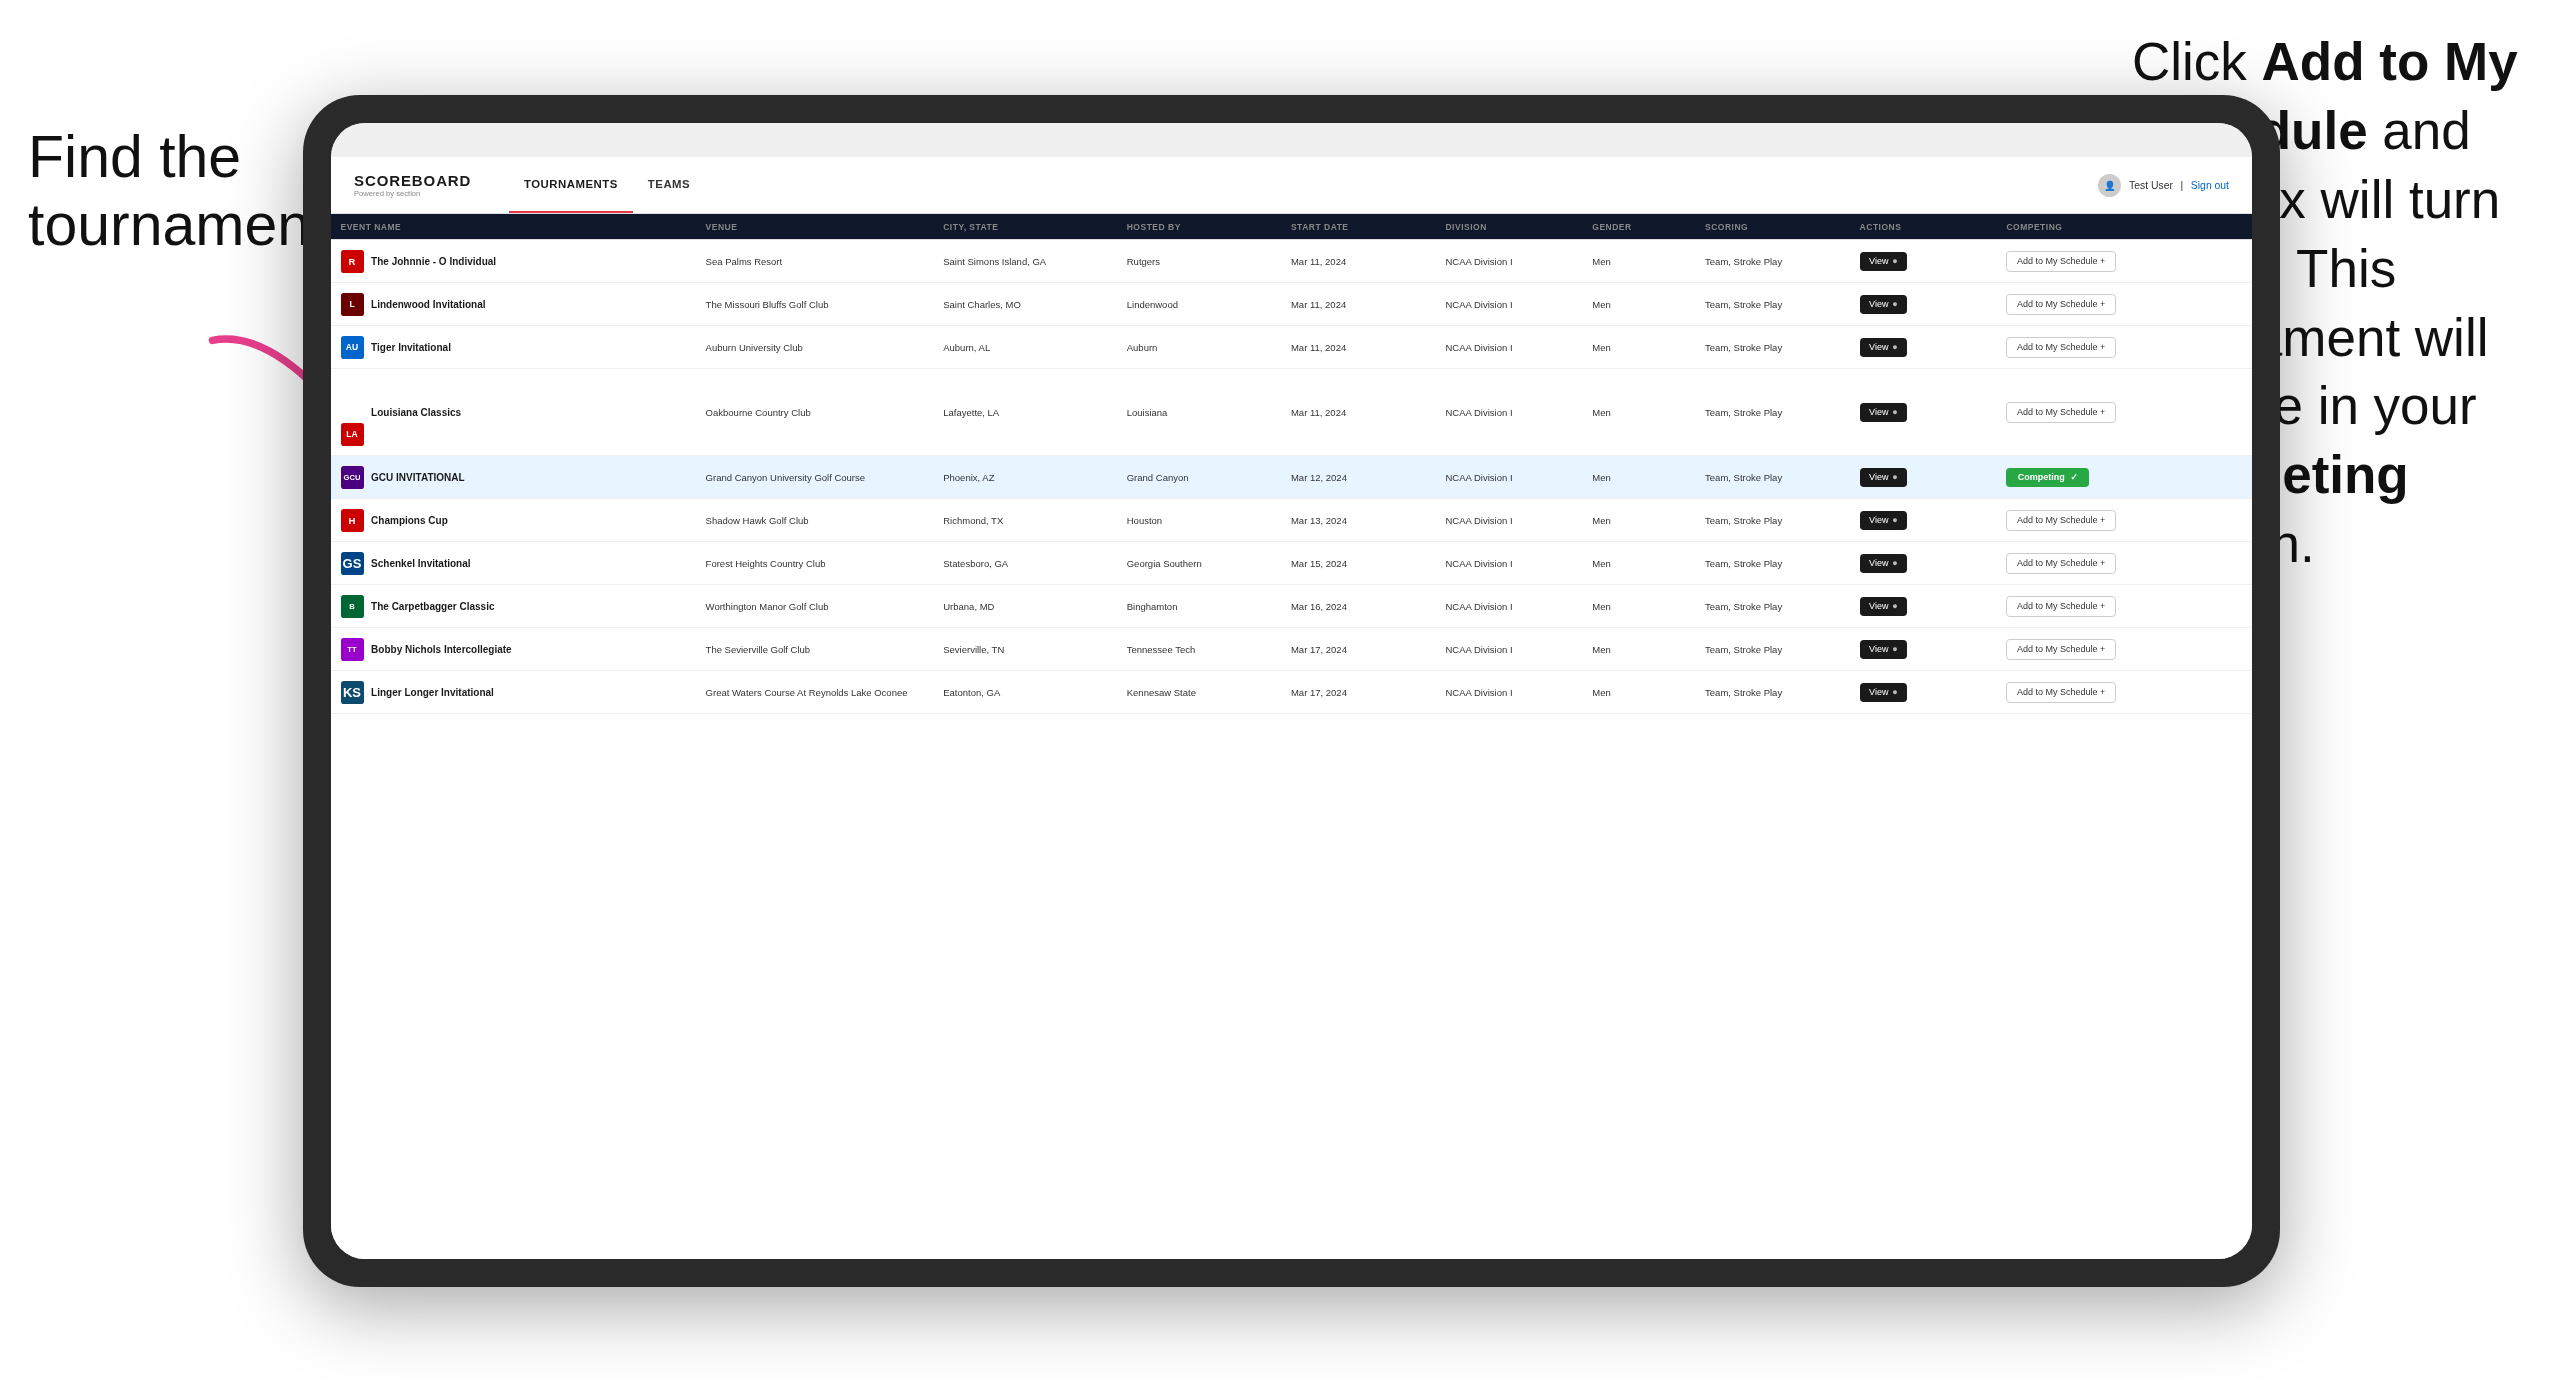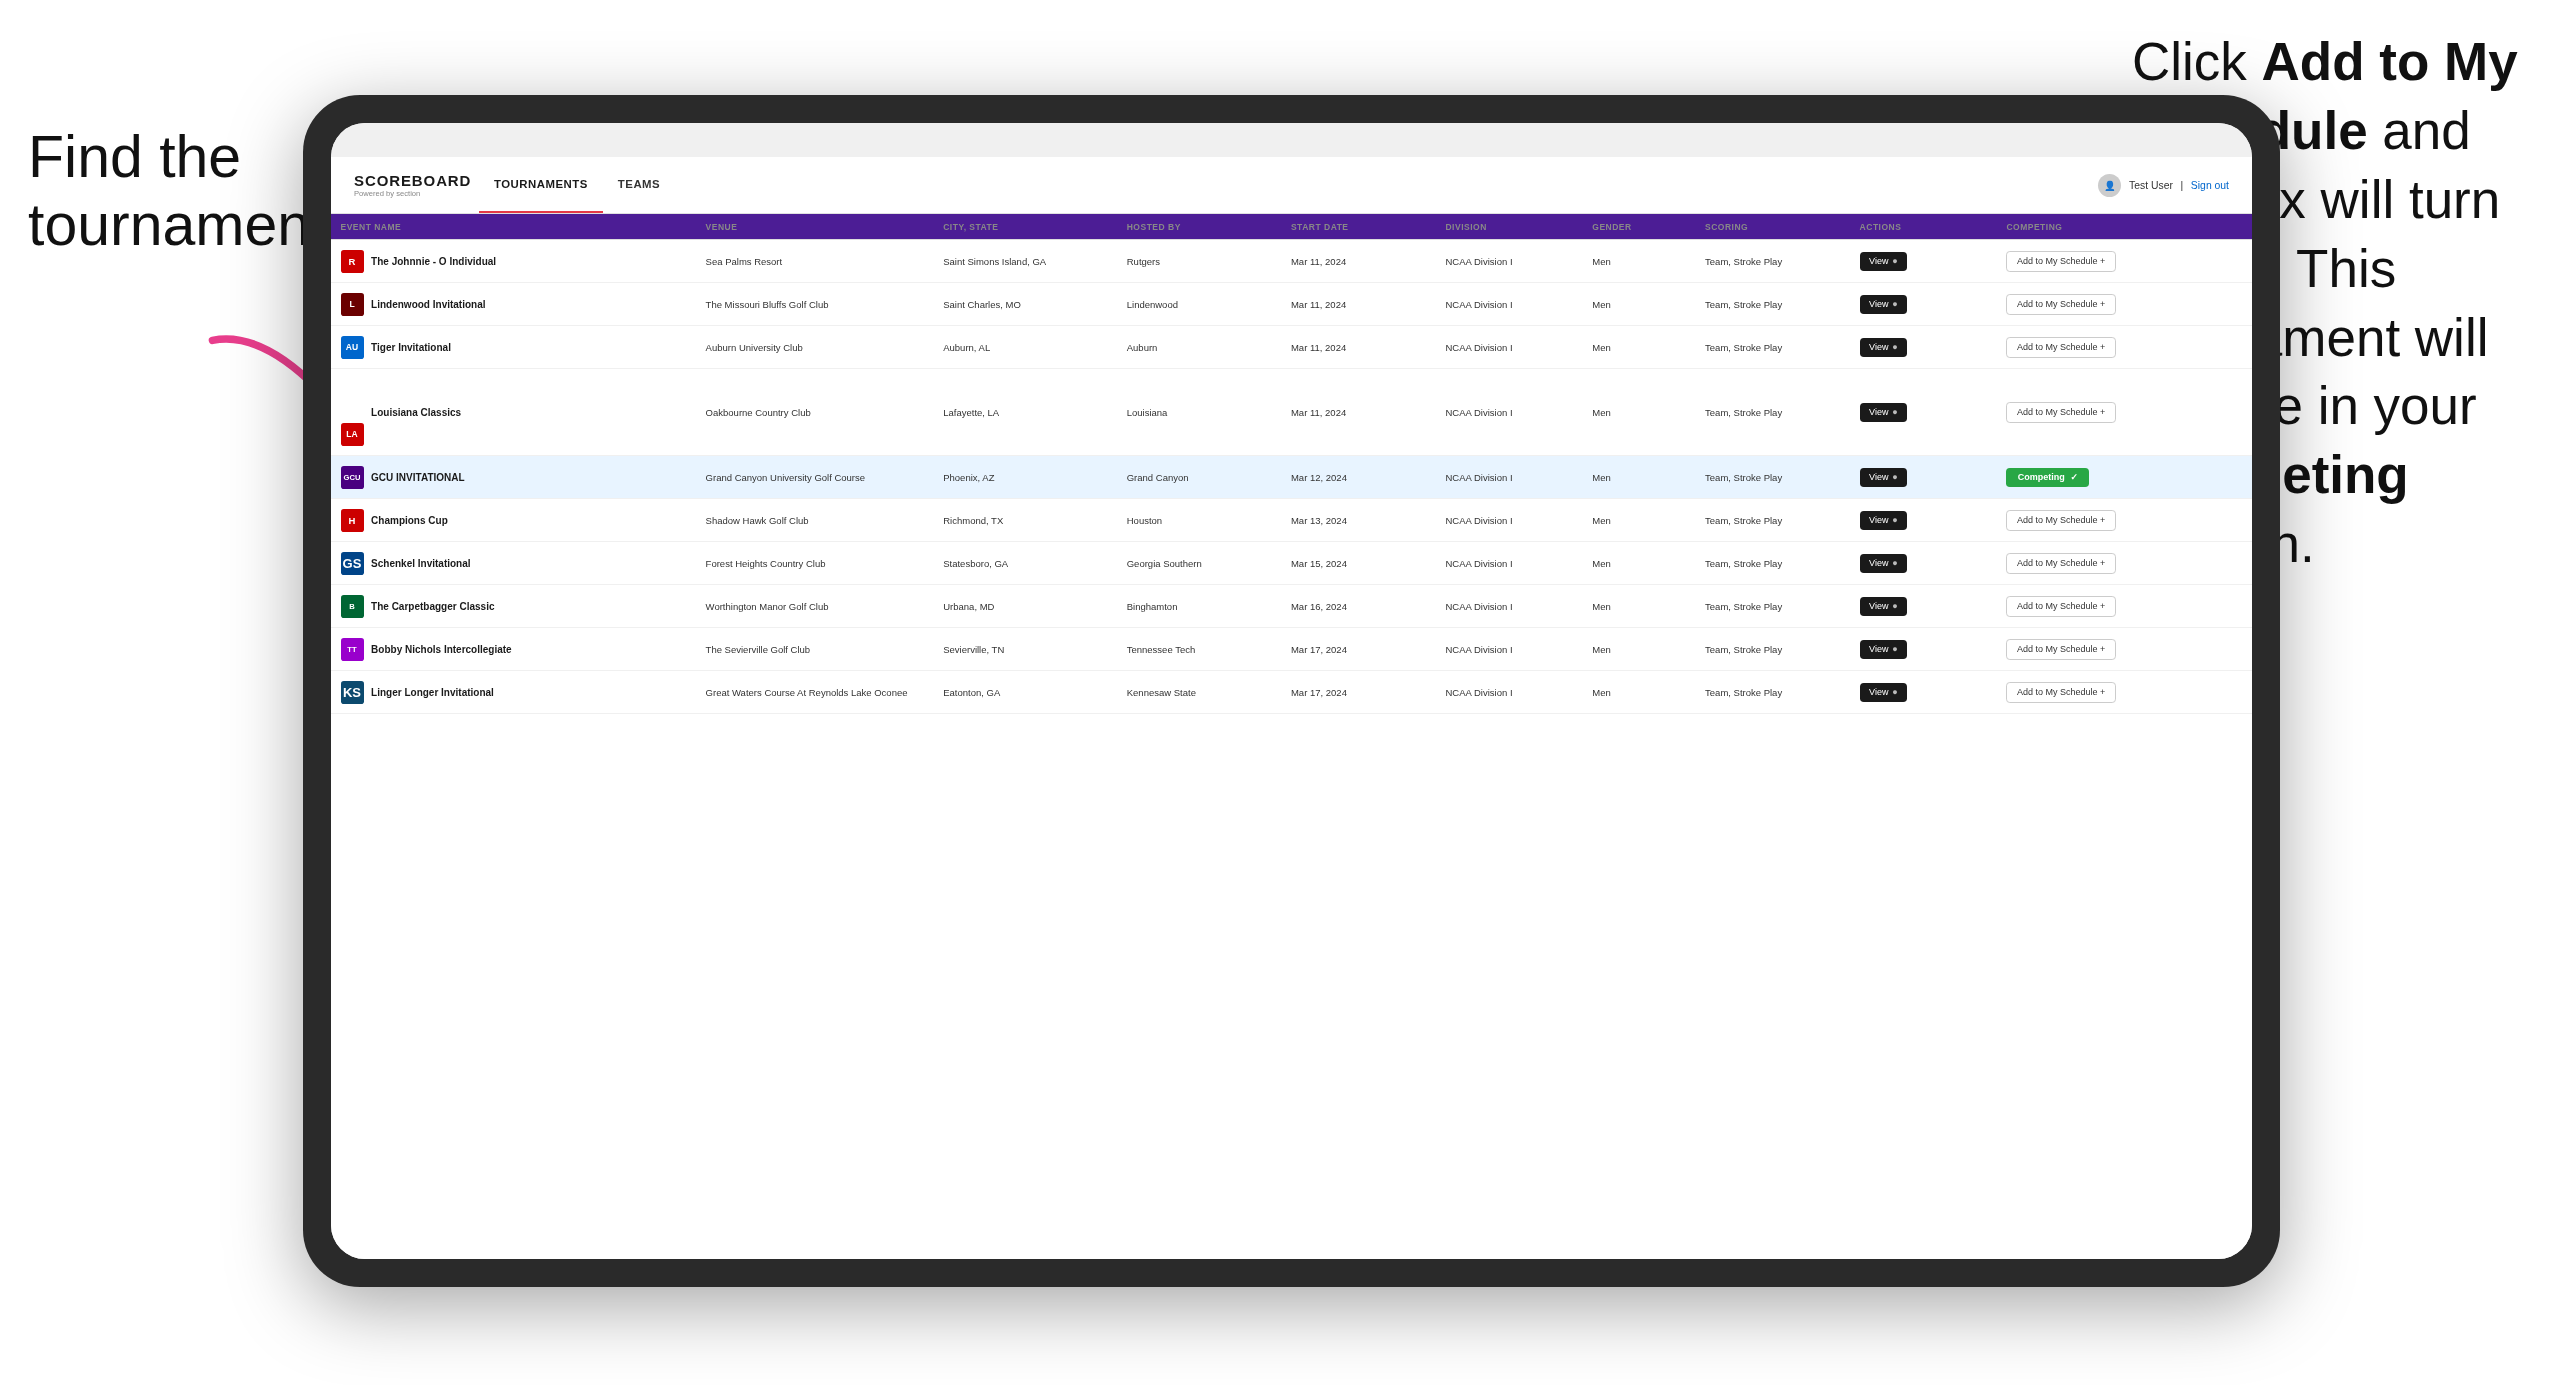--- a/index.html
+++ b/index.html
@@ -101,20 +101,21 @@
     }
 
     
     .app-header {
       background: #fff;
       border-bottom: 0.9px solid #e0e0e0;
       padding: 0 23px;
       display: flex;
       align-items: center;
       height: 57px;
+      gap: 30px;
     }
 
     .logo-area {
       display: flex;
       flex-direction: column;
       margin-right: 7.6px;
     }
 
     .logo-title {
       font-size: 15px;
@@ -182,21 +183,21 @@
       overflow-y: auto;
     }
 
     table {
       width: 100%;
       border-collapse: collapse;
       font-size: 10px;
     }
 
     thead tr {
-      background: #4c1d95;
+      background: #0f172a;
       border-bottom: 0.9px solid #ddd;
     }
 
     thead th {
       padding: 7.6px 9.5px;
       text-align: left;
       font-size: 8.5px;
       font-weight: 700;
       color: #888;
       letter-spacing: 0.5px;

